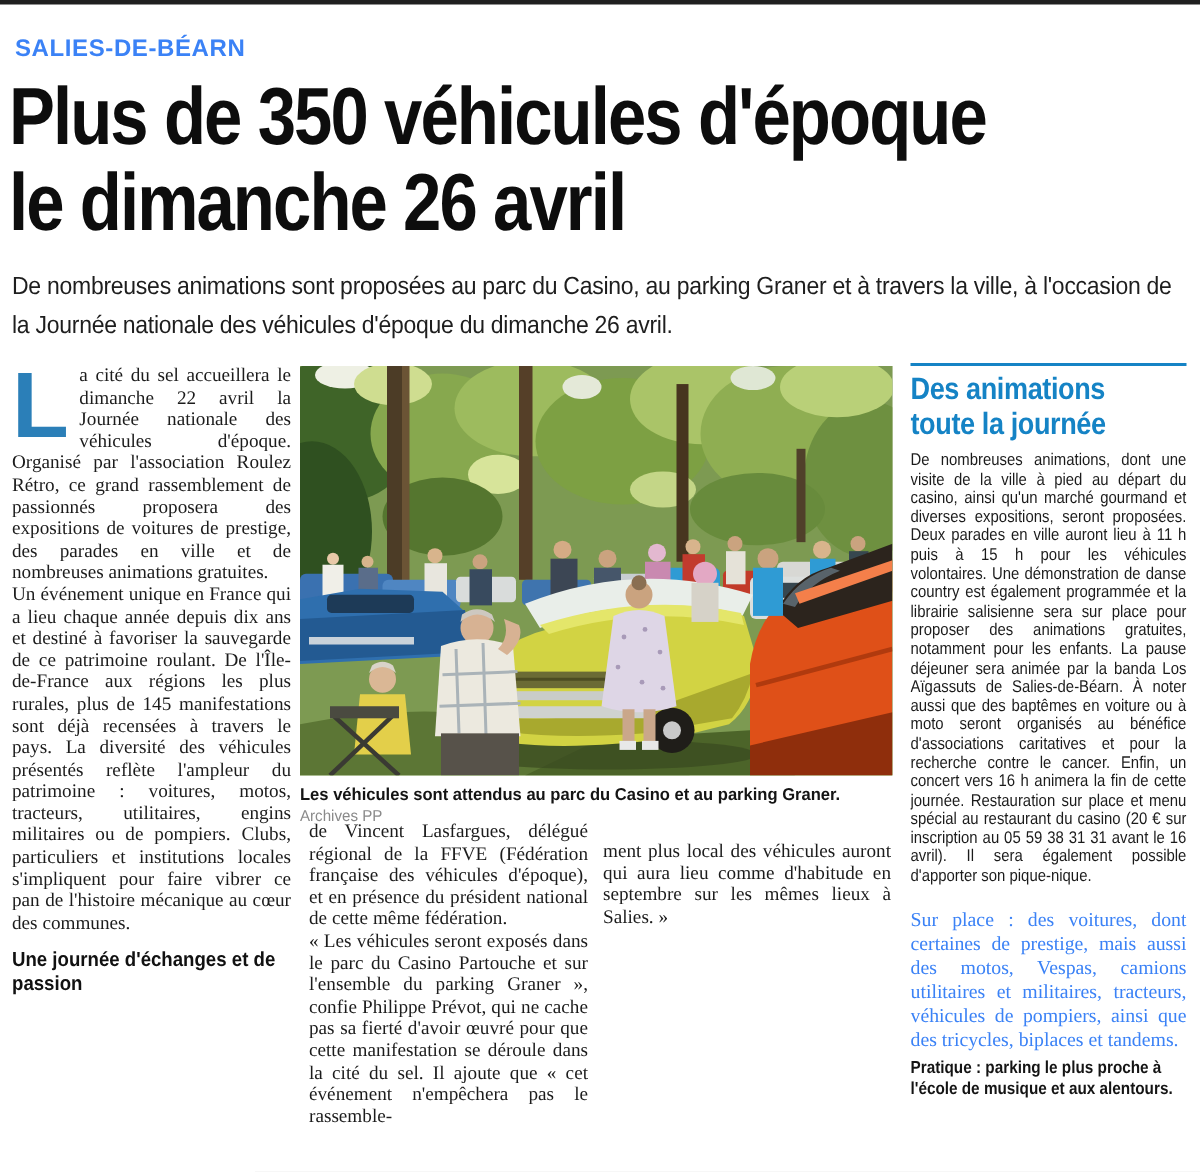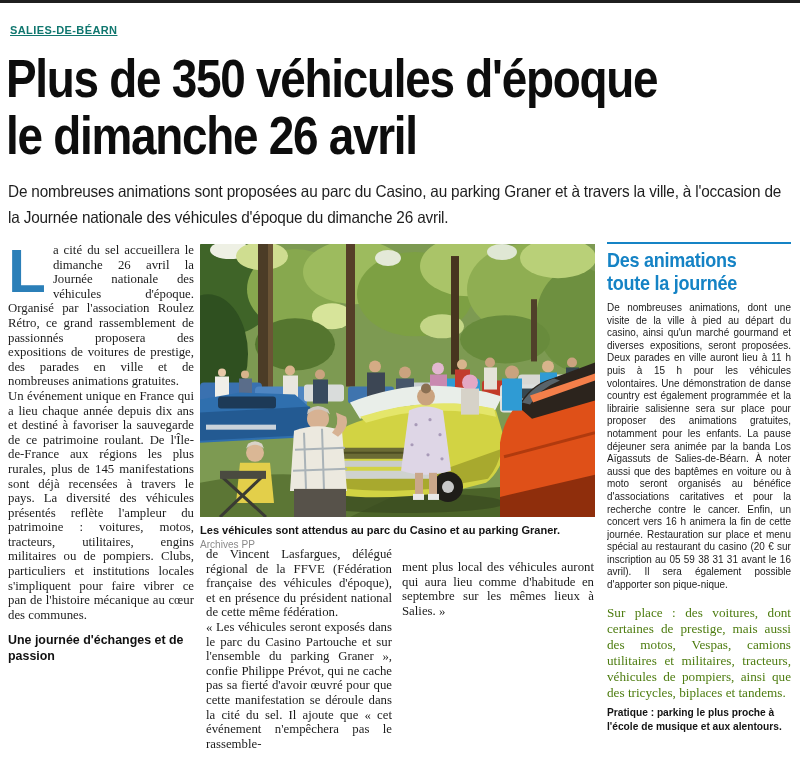--- a/index.html
+++ b/index.html
@@ -3,22 +3,22 @@
 <meta charset="utf-8">
 <style>
   html,body{margin:0;padding:0;background:#f2f2f2;}
   #page{
     position:relative;width:800px;height:781px;background:#ffffff;
     font-family:"Liberation Sans",sans-serif;color:#1c1c1c;overflow:hidden;
     margin:0 auto;
   }
   .topline{position:absolute;top:0;left:0;width:800px;height:3px;background:#1f1f1f;}
   .kicker{
-    position:absolute;left:10px;top:24px;font-size:11px;font-weight:bold;
-    color:#0f766e;letter-spacing:.4px;text-decoration:underline;
+    position:absolute;left:10px;top:24px;font-size:16px;font-weight:bold;
+    color:#3b82f6;letter-spacing:.4px;
   }
   .headline{
     position:absolute;left:6px;top:50px;width:940px;
     font-size:54px;line-height:57px;font-weight:bold;color:#0d0d0d;
     letter-spacing:-1.5px;transform:scaleX(.85);transform-origin:0 0;
   }
   .lede{
     position:absolute;left:8px;top:178px;width:845px;
     font-size:16.5px;line-height:26px;color:#1e1e1e;letter-spacing:-.2px;
     transform:scaleX(.93);transform-origin:0 0;
@@ -63,21 +63,21 @@
     font-size:20.5px;line-height:23px;font-weight:bold;color:#1583c5;
     letter-spacing:-.3px;margin:2px 0 7px 0;
   }
   .sb-title span{display:block;}
   .sb-body{
     font-size:11.3px;line-height:12.6px;text-align:justify;color:#1b1b1b;
     margin:0;
   }
   .sb-serif{
     font-family:"Liberation Serif",serif;font-size:13.2px;line-height:16px;
-    text-align:justify;margin:14px 0 0 0;color:#4d7c0f;
+    text-align:justify;margin:14px 0 0 0;color:#3b82f6;
   }
   .sb-practical{
     font-size:11.6px;line-height:14.5px;font-weight:bold;text-align:left;
     margin:4px 0 0 0;color:#141414;
   }
 </style>
 </head>
 <body>
 
 <div id="page">
@@ -87,21 +87,21 @@
   <div class="kicker">SALIES-DE-BÉARN</div>
 
   <h1 class="headline" style="margin:0;">
     <span style="display:block;">Plus de 350 véhicules d'époque</span>
     <span style="display:block;">le dimanche 26 avril</span>
   </h1>
 
   <p class="lede" style="margin:0;">De nombreuses animations sont proposées au parc du Casino, au parking Graner et à travers la ville, à l'occasion de la Journée nationale des véhicules d'époque du dimanche 26 avril.</p>
 
   <div class="col" id="col1">
-    <p><span class="dropcap">L</span><span>a cité du sel accueillera le dimanche 26 avril la Journée nationale des véhicules d'époque. Organisé par l'association Roulez Rétro, ce grand rassemblement de passionnés proposera des expositions de voitures de prestige, des parades en ville et de nombreuses animations gratuites.</span></p>
+    <p><span class="dropcap">L</span><span>a cité du sel accueillera le dimanche 22 avril la Journée nationale des véhicules d'époque. Organisé par l'association Roulez Rétro, ce grand rassemblement de passionnés proposera des expositions de voitures de prestige, des parades en ville et de nombreuses animations gratuites.</span></p>
     <p>Un événement unique en France qui a lieu chaque année depuis dix ans et destiné à favoriser la sauvegarde de ce patrimoine roulant. De l'Île-de-France aux régions les plus rurales, plus de 145 manifestations sont déjà recensées à travers le pays. La diversité des véhicules présentés reflète l'ampleur du patrimoine : voitures, motos, tracteurs, utilitaires, engins militaires ou de pompiers. Clubs, particuliers et institutions locales s'impliquent pour faire vibrer ce pan de l'histoire mécanique au cœur des communes.</p>
     <h3 class="subhead">Une journée d'échanges et de passion</h3>
   </div>
 
   <div class="photo">
     <svg viewBox="0 0 395 272" preserveAspectRatio="none">
 
       <rect width="395" height="272" fill="#7d9a52"></rect>
       <g>
         <ellipse cx="30" cy="40" rx="48" ry="50" fill="#3f6428"></ellipse>

